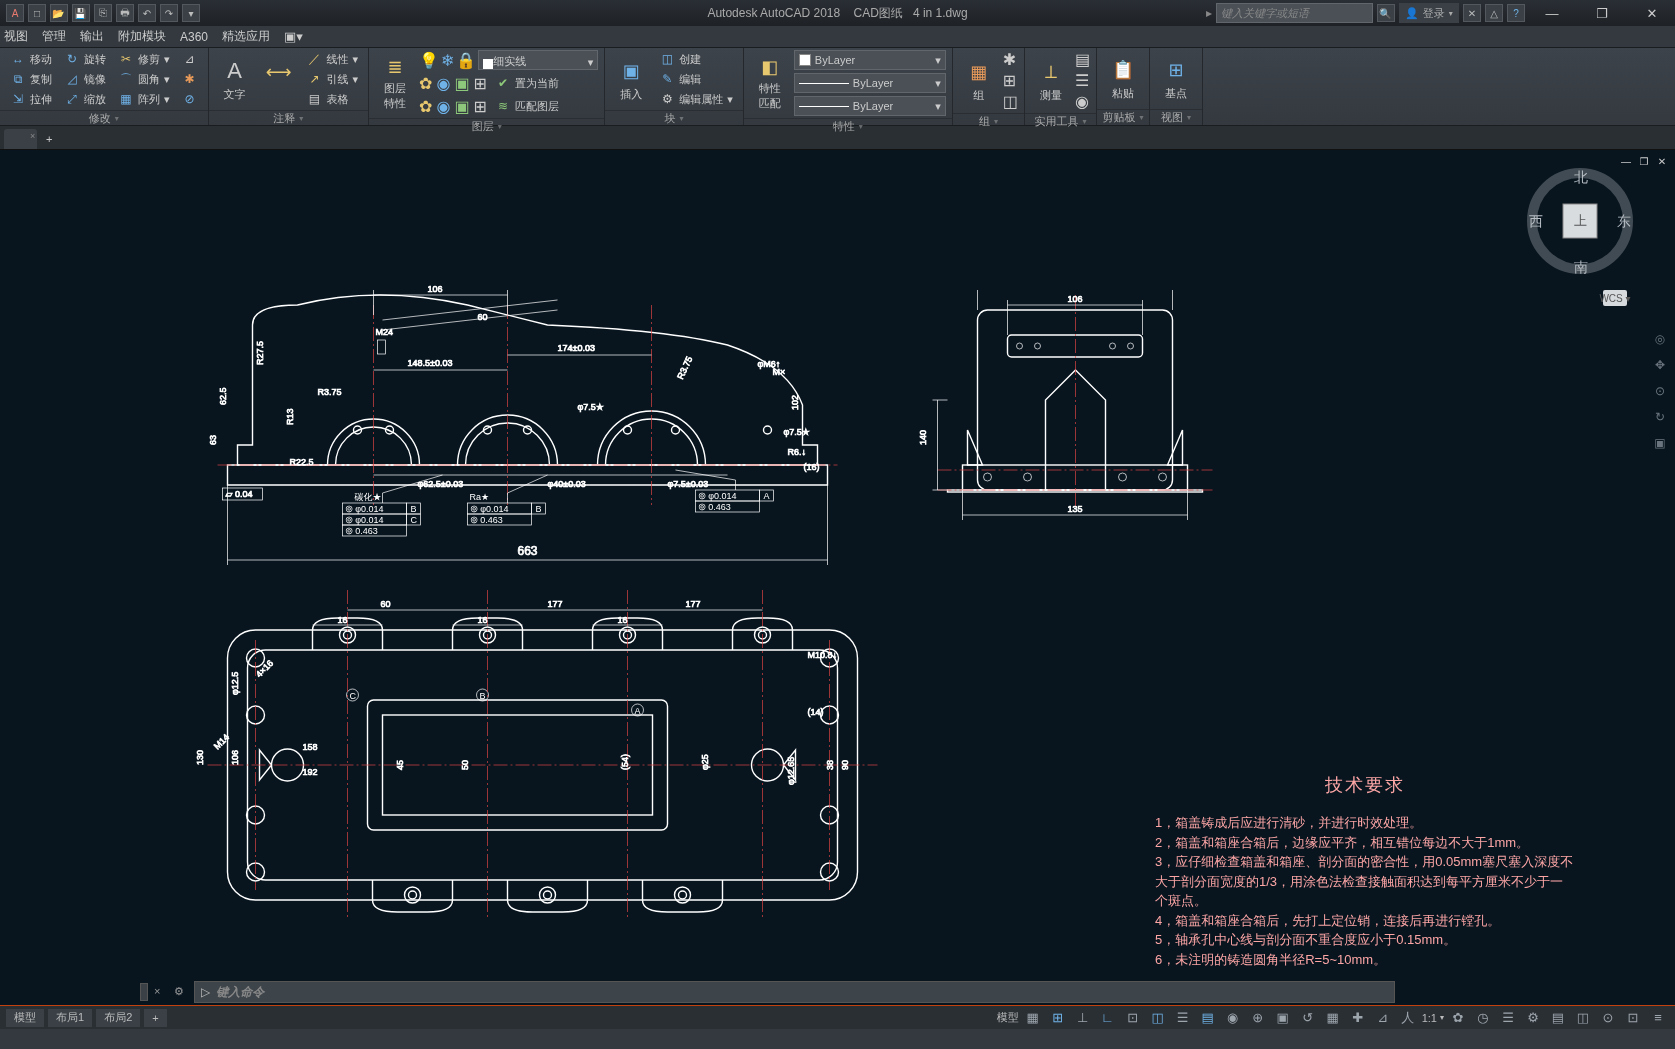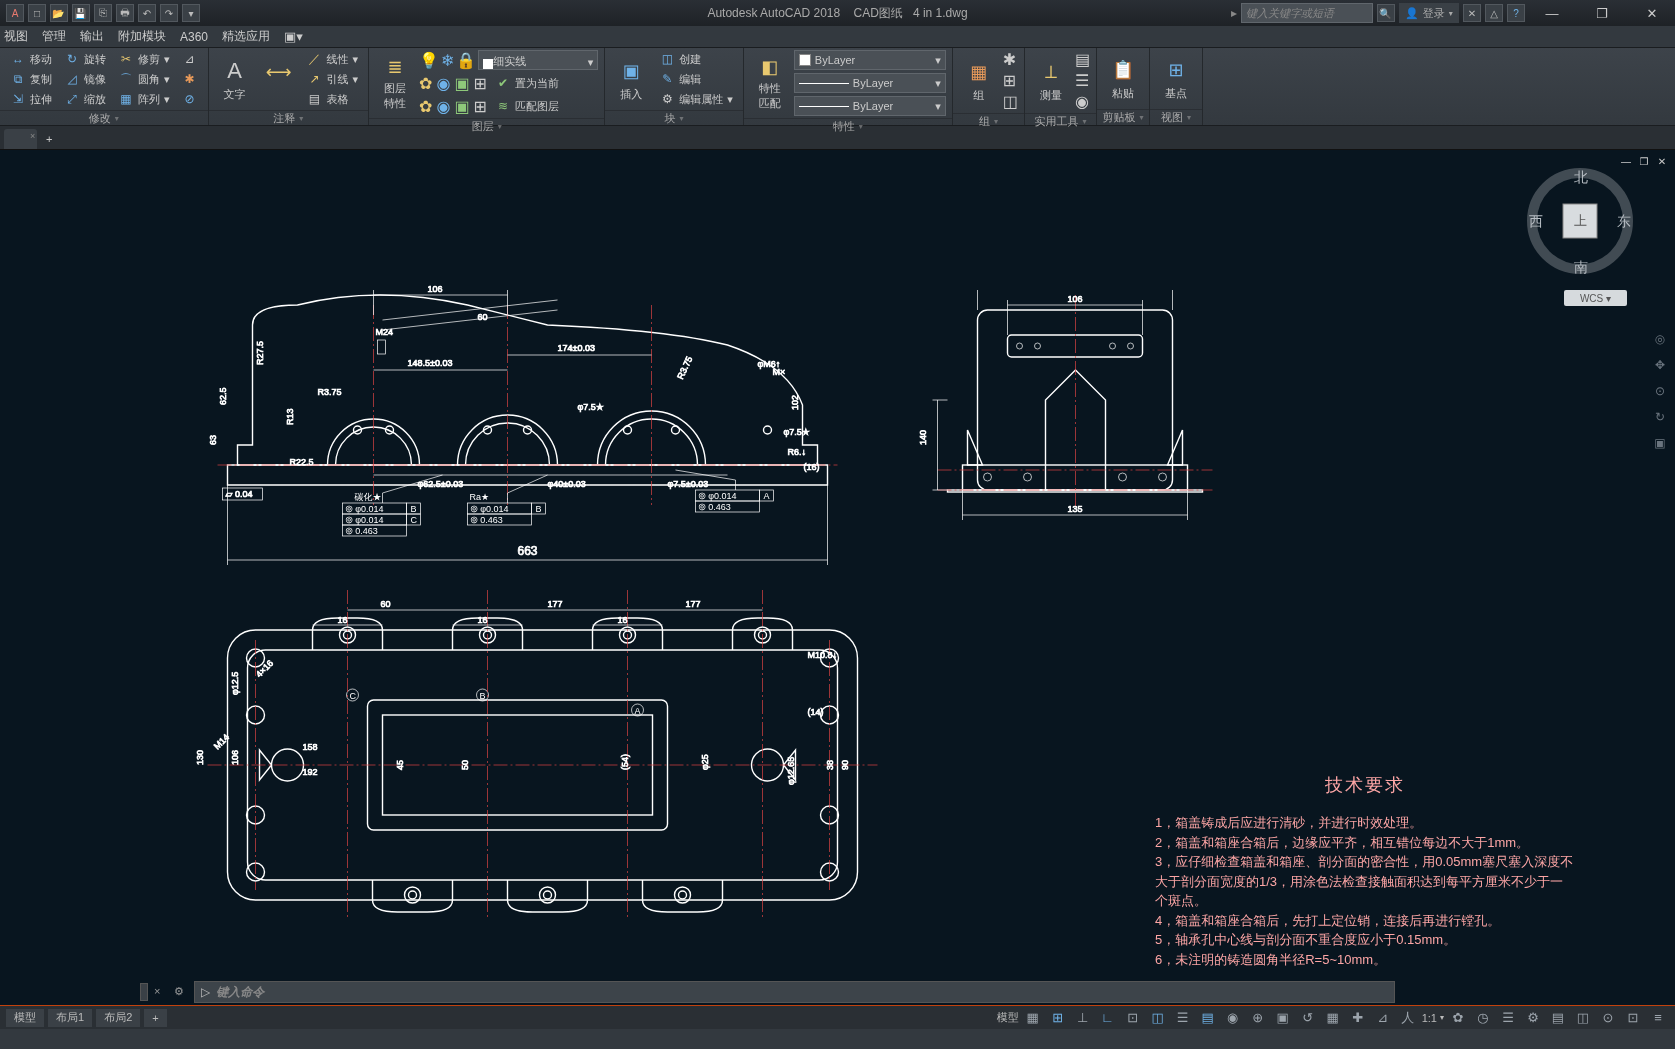--- a/index.html
+++ b/index.html
@@ -4,21 +4,21 @@
 <style>
 * { margin: 0; padding: 0; box-sizing: border-box; font-family: "Microsoft YaHei", Arial, sans-serif; }
 body { width: 1675px; height: 1049px; background: #33393f; overflow: hidden; color: #ccc; user-select: none; }
 
 
 .titlebar { height: 26px; background: linear-gradient(#2a2f35,#1e2226); display: flex; align-items: center; font-size: 12px; color: #aaa; position: relative; }
 .titlebar .qat { display: flex; gap: 4px; padding: 0 6px; align-items: center; }
 .qat-icon { width: 18px; height: 18px; background: #3a4046; border: 1px solid #52585e; display: flex; align-items: center; justify-content: center; font-size: 10px; color: #bbb; }
 .titlebar .title-text { position: absolute; left: 50%; transform: translateX(-50%); }
 .titlebar .right { position: absolute; right: 0; display: flex; align-items: center; gap: 4px; }
-.search-box { width: 132px; height: 20px; background: #4a5056; border: 1px solid #60666c; font-size: 11px; color: #888; padding: 0 4px; font-style: italic; display: flex; align-items: center; }
+.search-box { width: 157px; height: 20px; background: #4a5056; border: 1px solid #60666c; font-size: 11px; color: #888; padding: 0 4px; font-style: italic; display: flex; align-items: center; }
 .login-btn { width: 60px; height: 20px; background: #3a4046; display: flex; align-items: center; justify-content: center; gap: 4px; font-size: 11px; }
 .win-btn { width: 46px; height: 26px; display: flex; align-items: center; justify-content: center; font-size: 13px; color: #ccc; }
 
 
 .menubar { height: 22px; background: #33393f; display: flex; align-items: center; font-size: 12px; padding: 0 4px; gap: 14px; border-bottom: 1px solid #1a1d20; }
 .menubar span { color: #ccc; }
 
 
 .ribbon { height: 78px; background: linear-gradient(#3d434a,#33393f); display: flex; border-bottom: 1px solid #1a1d20; }
 .panel { border-right: 1px solid #24282c; display: flex; flex-direction: column; }
@@ -37,21 +37,21 @@
 .filetabs { height: 24px; background: #2a2f34; display: flex; align-items: flex-end; padding: 0 4px; border-bottom: 1px solid #111; }
 .filetab { height: 20px; background: #3a4046; padding: 0 14px 0 10px; font-size: 11px; display: flex; align-items: center; border-radius: 3px 3px 0 0; position: relative; }
 .filetab .close { position: absolute; right: 2px; top: 2px; font-size: 9px; color: #888; }
 .filetab.plus { width: 20px; padding: 0; justify-content: center; margin-left: 2px; background: transparent; }
 
 
 .canvas-wrap { position: relative; height: 855px; background: #08151f; }
 .dwg { position: absolute; inset: 0; }
 .dwg svg { width: 100%; height: 100%; }
 .viewcube { position: absolute; top: 16px; right: 40px; width: 110px; height: 110px; }
-.wcs-badge { position: absolute; top: 140px; right: 48px; width: 63px; height: 16px; background: #d6dadd; color: #555; font-size: 10px; display: flex; align-items: center; justify-content: center; border-radius: 2px; }
+.wcs-badge { position: absolute; top: 140px; right: 48px; width: 24px; height: 16px; background: #d6dadd; color: #555; font-size: 10px; display: flex; align-items: center; justify-content: center; border-radius: 2px; }
 .canvas-ctrls { position: absolute; top: 4px; right: 6px; display: flex; gap: 4px; }
 .canvas-ctrls div { width: 14px; height: 14px; font-size: 10px; color: #ccc; display: flex; align-items: center; justify-content: center; }
 .navbar-right { position: absolute; right: 4px; top: 180px; width: 22px; display: flex; flex-direction: column; gap: 8px; align-items: center; }
 .navbar-right div { width: 18px; height: 18px; color: #6a747e; font-size: 12px; display: flex; align-items: center; justify-content: center; }
 
 .tech-req { position: absolute; bottom: 36px; right: 100px; width: 420px; color: #fca5a5; font-size: 13px; font-family: SimSun, serif; line-height: 1.5; }
 .tech-req .title { text-align: center; font-size: 18px; margin-bottom: 14px; letter-spacing: 2px; }
 
 
 .cmdline-wrap { position: absolute; bottom: 0; left: 140px; right: 280px; height: 26px; display: flex; align-items: center; gap: 6px; }

